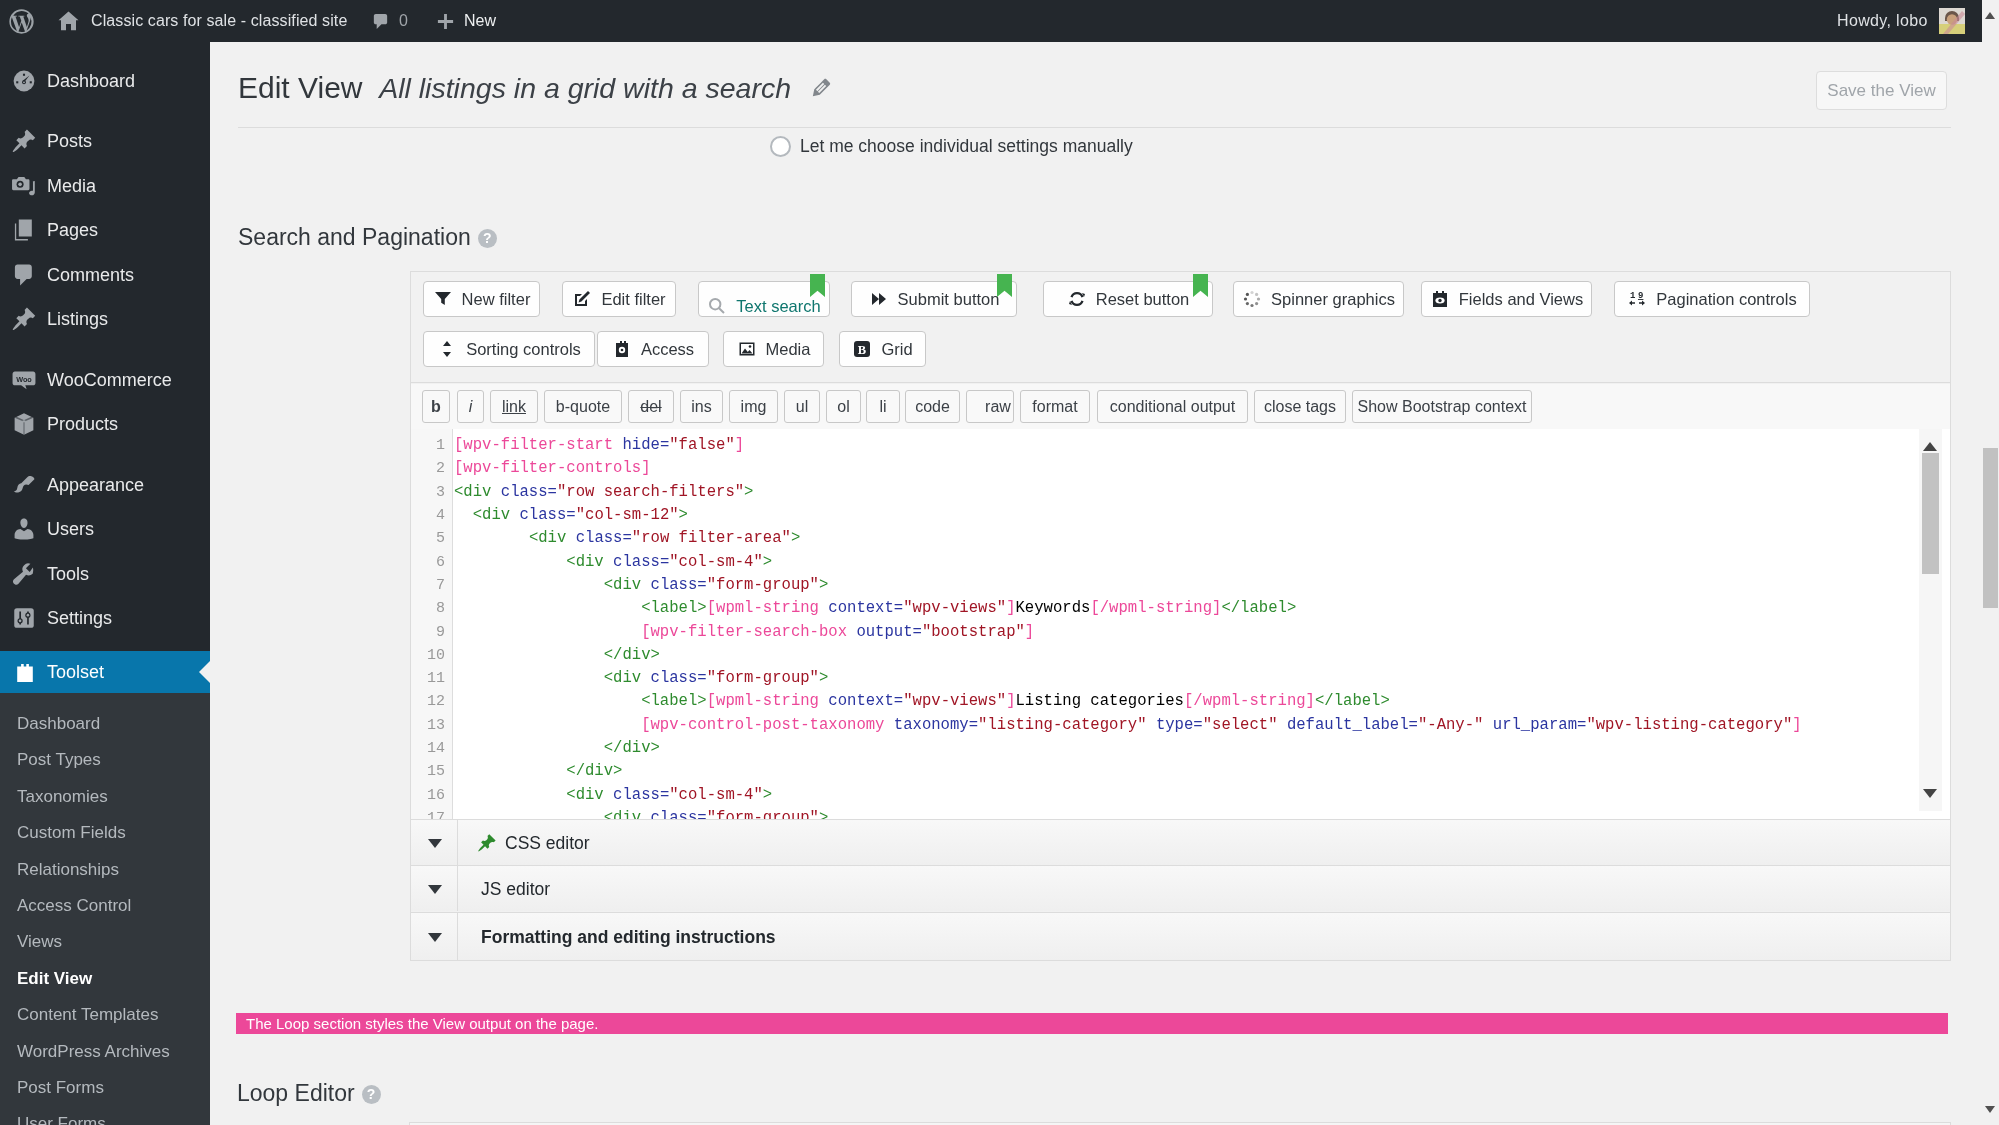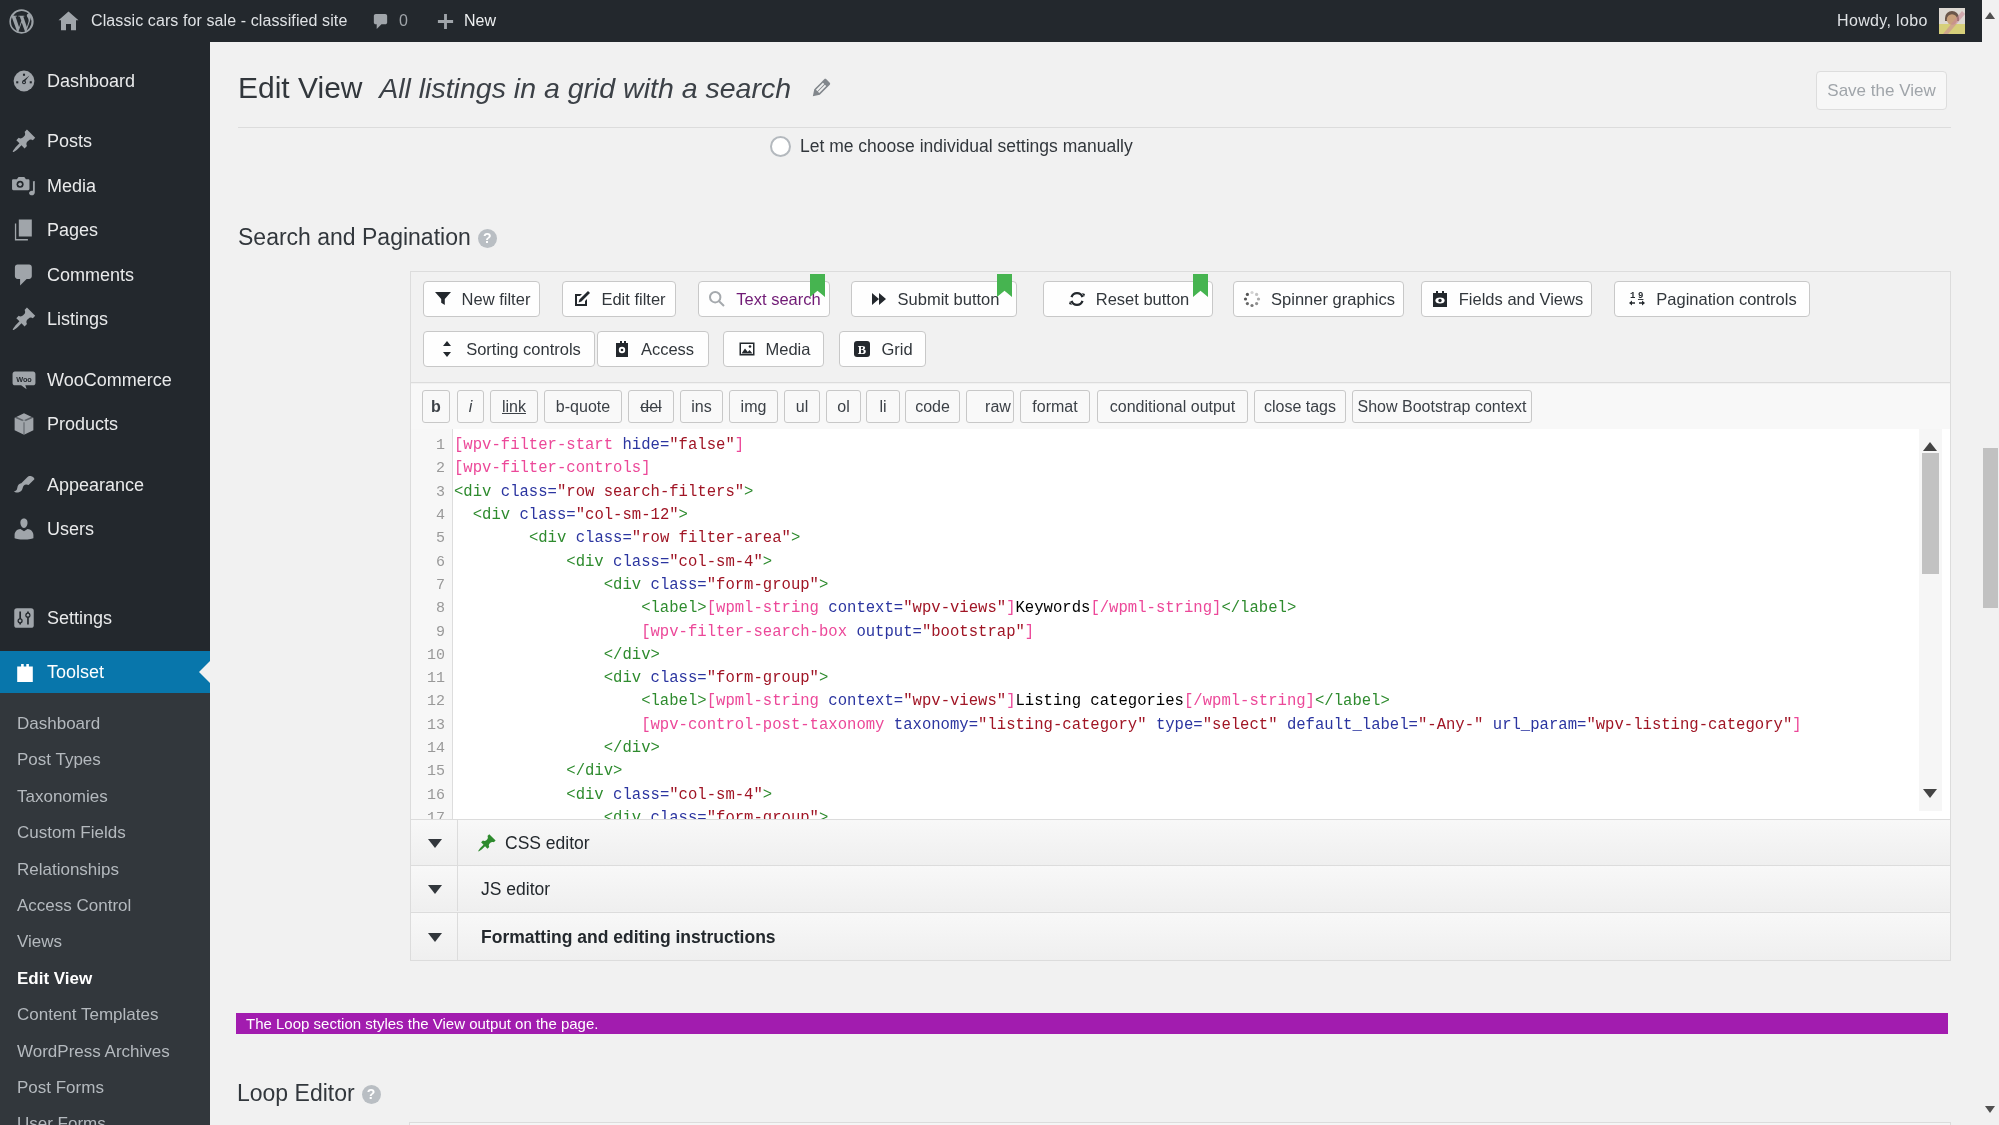--- a/index.html
+++ b/index.html
@@ -43,21 +43,21 @@
 .help { display:inline-block; width:19px; height:19px; border-radius:50%; background:#b9bec3; color:#fff;
   font-size:14px; font-weight:bold; text-align:center; line-height:19px; vertical-align:2px; margin-left:7px; }
 
 
 #panel { position:absolute; left:200px; top:229px; width:1541px; height:690px; background:#f1f1f1;
   border:1px solid #dcdcdc; }
 #btnarea { position:absolute; left:0; top:0; width:1539px; height:111px; background:#f1f1f1; border-bottom:1px solid #dcdcdc; }
 .bbtn { position:absolute; height:36px; background:#fefefe; border:1px solid #c8c8c8; border-radius:4px;
   color:#32373c; font-size:16.5px; display:flex; align-items:center; justify-content:center; gap:9px; }
 .bbtn svg { flex:0 0 auto; }
-.bbtn.dis { color:#701a75; }
+.bbtn.dis { color:#0f766e;align-items:flex-end; }
 .flag { position:absolute; top:-8px; width:15px; height:23px; }
 #qtarea { position:absolute; left:0; top:112px; width:1539px; height:45px; background:#f8f8f8; }
 .qt { position:absolute; top:6px; height:33px; background:#f9f9f9; border:1px solid #c8c8c8; border-radius:3px;
   color:#3c4147; font-size:16px; text-align:center; }
 .qt span { display:inline-block; line-height:31px; }
 
 
 #editor { position:absolute; left:0; top:157px; width:1539px; height:390px; background:#fff; overflow:hidden; }
 #gutter { position:absolute; left:0; top:0; width:42px; height:390px; background:#f7f7f7; border-right:1px solid #ddd; }
 #gutter { padding-top:5px; }
@@ -75,21 +75,21 @@
 
 
 .acc { position:absolute; left:0; width:1539px; height:46px; background:linear-gradient(#f8f8f8,#efefef);
   border-top:1px solid #dcdcdc; }
 .acc .cell { position:absolute; left:0; top:0; width:47px; height:100%; border-right:1px solid #dcdcdc; }
 .acc .tri { position:absolute; left:17px; top:50%; margin-top:-4px; width:0; height:0;
   border-left:7px solid transparent; border-right:7px solid transparent; border-top:9px solid #32373c; }
 .acc .ttl { position:absolute; left:70px; top:50%; transform:translateY(-50%); font-size:17.5px; color:#23282d; }
 
 
-#bluebar { position:absolute; left:26px; top:971px; width:1712px; height:21px; background:#a21caf; color:#fff;
+#bluebar { position:absolute; left:26px; top:971px; width:1712px; height:21px; background:#ec4899; color:#fff;
   font-size:15px; line-height:21px; padding-left:10px; }
 #panel2 { position:absolute; left:199px; top:1080px; width:1542px; height:3px; background:#f5f5f5; border:1px solid #dcdcdc; border-bottom:none; }
 </style>
 </head>
 <body>
 <div id="stage">
 
 <div id="adminbar">
   <div class="it" style="left:8px;">
     <svg width="27" height="27" viewBox="0 0 20 20">
@@ -191,20 +191,26 @@
         <svg class="ic" viewBox="0 0 20 20">
           <path fill="#a0a5aa" d="M18 5.5L13.5 10c-.8-.3-2.5-.8-3.6.3-.9.9-.8 2.1-1.3 3.2-.5 1-1.3 1.8-2.5 2.1-1.2.4-3.1.3-4-.7 1.1-.3 2-.7 2.4-1.5.5-.9.3-1.9.8-2.9.5-1.1 1.6-1.8 2.6-1.9L12.5 4c.8-.8 2-1.3 3.2-.8 1.4.5 2.3 1.2 2.3 2.3z"></path>
         </svg>
         <span class="tx">Appearance</span>
       </div>
       <div class="mi" style="top:464.5px">
         <svg class="ic" viewBox="0 0 20 20">
           <path fill="#a0a5aa" d="M10 9.25c-2.27 0-2.73-3.44-2.73-3.44C7 4.02 7.82 2 9.97 2c2.16 0 2.98 2.02 2.71 3.81 0 0-.41 3.44-2.68 3.44zm0 2.57L12.72 10c2.39 0 4.52 2.33 4.52 4.53v2.49s-3.65 1.13-7.24 1.13c-3.65 0-7.24-1.13-7.24-1.13v-2.49c0-2.25 1.94-4.48 4.47-4.48z"></path>
         </svg>
         <span class="tx">Users</span>
+      </div>
+      <div class="mi" style="top:509px">
+        <svg class="ic" viewBox="0 0 20 20">
+          <path fill="#a0a5aa" d="M16.68 9.77a4.5 4.5 0 01-5.11.89l-5.82 6.89c-.48.52-1.15.81-1.67.81-.44 0-1.42-.44-1.78-.8-.4-.4-.8-1.34-.8-1.78 0-.52.29-1.19.81-1.67l6.89-5.82a4.5 4.5 0 01.89-5.11 4.48 4.48 0 014.84-.99L11.5 5.62l2.88 2.88 2.43-3.43c.59 1.67.21 3.6-.13 4.7z"></path>
+        </svg>
+        <span class="tx">Tools</span>
       </div>
       <div class="mi" style="top:553.5px">
         <svg class="ic" viewBox="0 0 20 20">
           <rect x="2.5" y="2.5" width="15" height="15" rx="2" fill="#a0a5aa"></rect>
           <rect x="6.4" y="5" width="1.3" height="10" fill="#23282d"></rect>
           <rect x="12.4" y="5" width="1.3" height="10" fill="#23282d"></rect>
           <circle cx="7" cy="12.2" r="2" fill="#23282d"></circle>
           <circle cx="7" cy="12.2" r="1" fill="#a0a5aa"></circle>
           <circle cx="13" cy="7.8" r="2" fill="#23282d"></circle>
           <circle cx="13" cy="7.8" r="1" fill="#a0a5aa"></circle>

